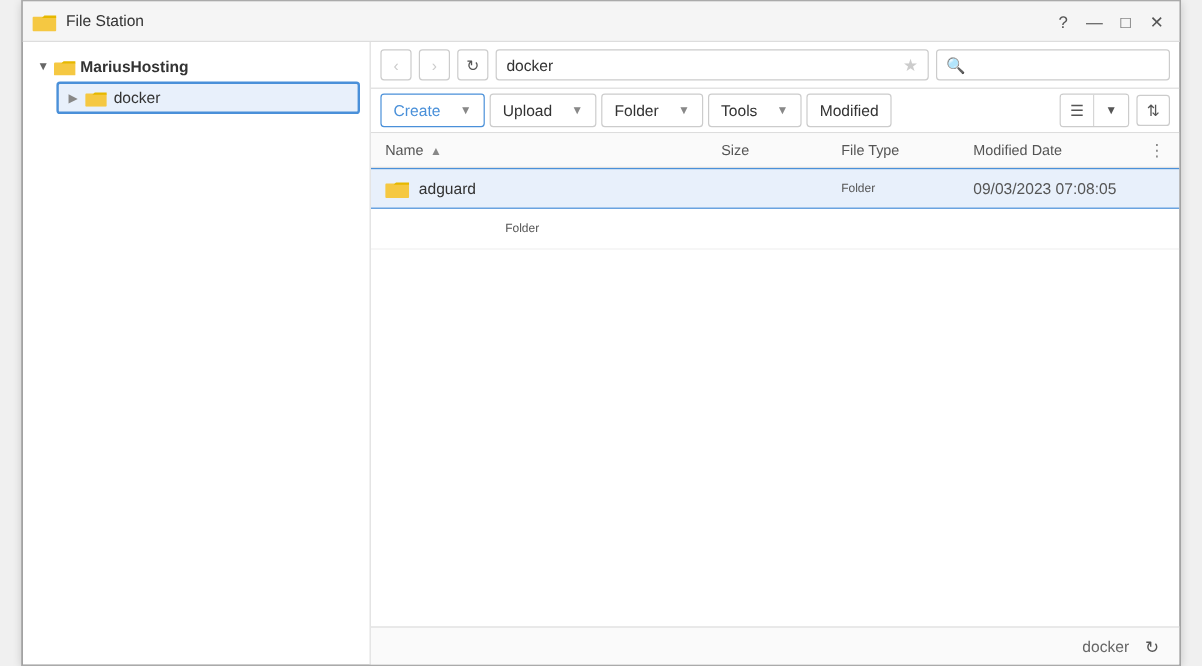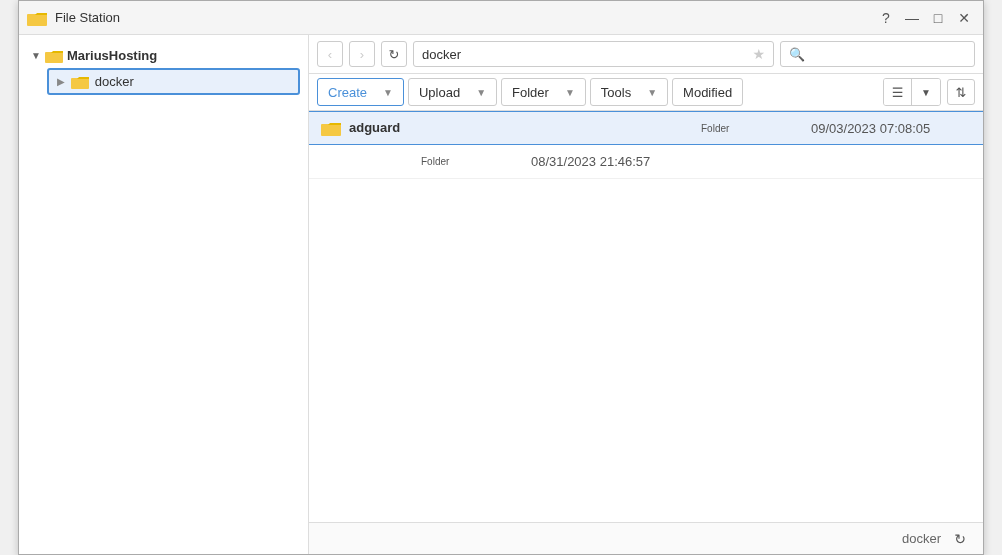--- a/index.html
+++ b/index.html
@@ -294,25 +294,24 @@
       cursor: pointer;
       min-height: 34px;
     }
     .file-row.selected {
       background: #e8f0fb;
       border-top: 1px solid #4a90d9;
       border-bottom: 1px solid #4a90d9;
     }
     .file-row .col-name {
       display: flex;
-      align-items: flex-start;
+      align-items: center;
       gap: 8px;
       color: #333;
       font-size: 13px;
-      font-weight: bold;
     }
     .file-row .col-size { color: #555; font-size: 13px; }
     .file-row .col-type { color: #555; font-size: 10px; }
     .file-row .col-date { color: #555; font-size: 13px; }
 
     
     .status-bar {
       height: 32px;
       border-top: 1px solid #ddd;
       display: flex;
@@ -423,38 +422,47 @@
         <div class="view-controls">
           <div class="view-btn-group">
             <button class="view-btn">☰</button>
             <button class="view-btn" style="font-size:10px;">▼</button>
           </div>
           <button class="view-btn" style="border:1px solid #ccc; border-radius:3px; margin-left:4px;">⇅</button>
         </div>
       </div>
 
       <div class="file-list-area">
+        <div class="file-list-header">
+          <div class="col-name">
+            <span>Name</span>
+            <span class="sort-arrow">▲</span>
+          </div>
+          <div class="col-size">Size</div>
+          <div class="col-type">File Type</div>
+          <div class="col-date">Modified Date</div>
+          <div class="col-more">⋮</div>
+        </div>
 
         <div class="file-row selected">
           <div class="col-name">
             <svg width="20" height="16" viewBox="0 0 20 16">
               <rect x="0" y="4" width="20" height="12" rx="1" class="folder-body"></rect>
               <path d="M0 5 L7 5 L9 3 L20 3 L20 5 Z" class="folder-tab"></path>
             </svg>
             <span>adguard</span>
           </div>
           <div class="col-size"></div>
           <div class="col-type">Folder</div>
           <div class="col-date">09/03/2023 07:08:05</div>
         </div>
 
         <div class="file-row">
           <div class="col-size"></div>
           <div class="col-type">Folder</div>
-          <div class="col-date">08/31/2023 21:46:57</div>
         </div>
       </div>
 
       <div class="status-bar">
         <span class="status-text">docker</span>
         <button class="status-refresh-btn">↻</button>
       </div>
     </div>
   </div>
 </div>

